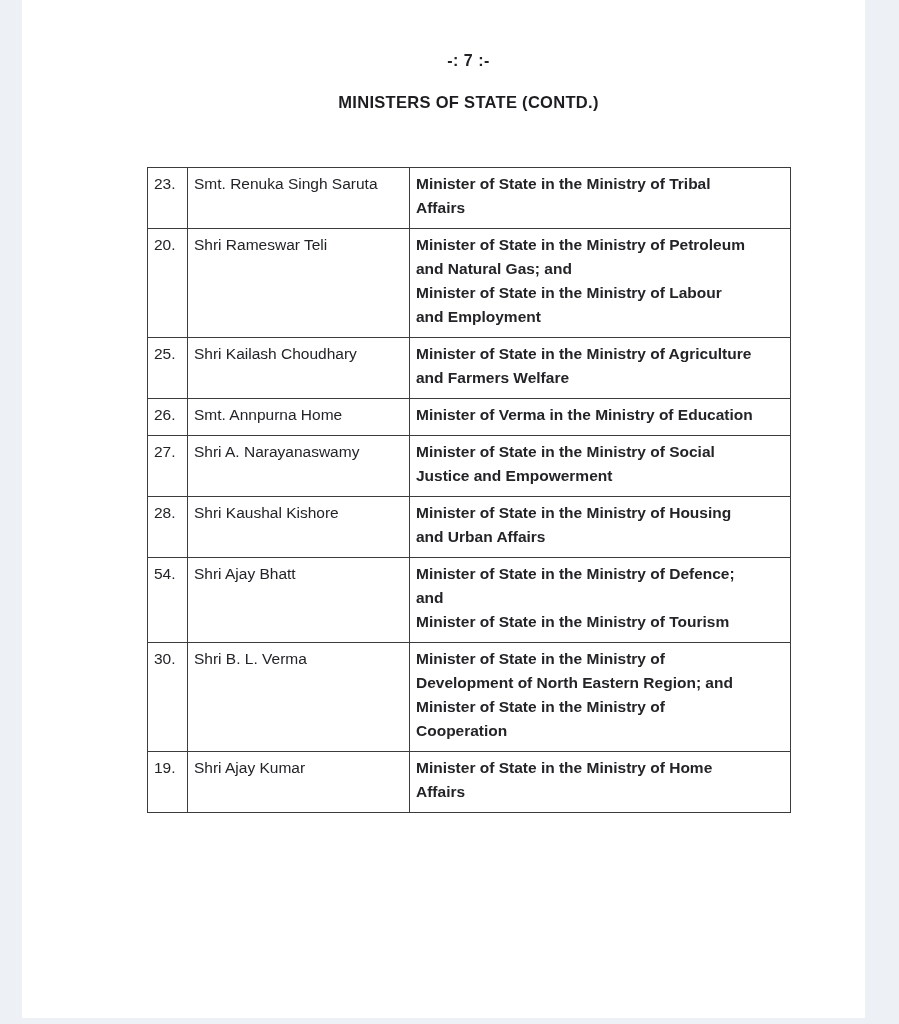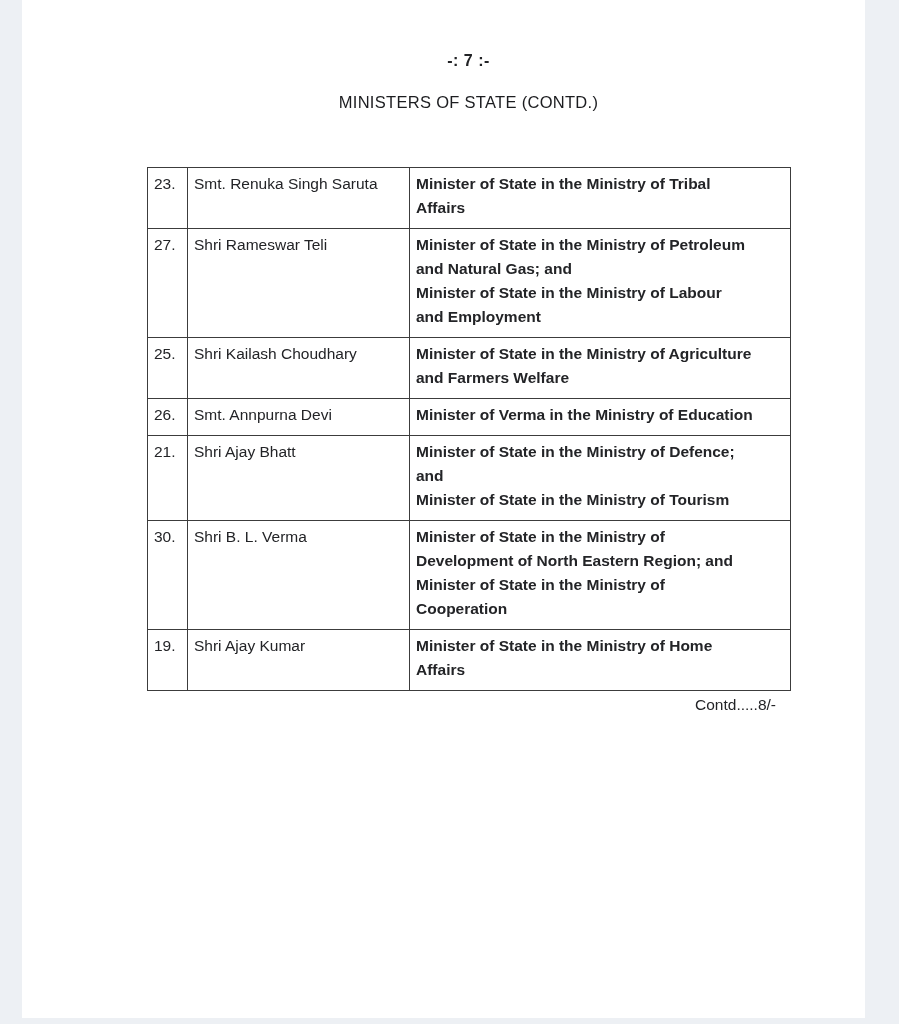--- a/index.html
+++ b/index.html
@@ -32,21 +32,21 @@
     text-align: center;
     font-size: 16px;
     font-weight: bold;
     color: #222326;
     letter-spacing: 0.5px;
   }
   .section-title {
     margin-top: 23px;
     text-align: center;
     font-size: 16.5px;
-    font-weight: normal;
+    font-weight: bold;
     color: #1c1d20;
     letter-spacing: 0.3px;
   }
   table.ministers {
     margin-top: 55px;
     width: 643px;
     border-collapse: collapse;
     table-layout: fixed;
   }
   table.ministers td {
@@ -88,45 +88,57 @@
         </colgroup>
         <tbody id="ministers-tbody">
   <tr>
     <td class="serial-cell">23.</td>
     <td class="name-cell">Smt. Renuka Singh Saruta</td>
     <td class="position-cell">Minister of State in the Ministry of Tribal
 Affairs</td>
   </tr>
 
   <tr>
-    <td class="serial-cell">27.</td>
+    <td class="serial-cell">20.</td>
     <td class="name-cell">Shri Rameswar Teli</td>
     <td class="position-cell">Minister of State in the Ministry of Petroleum
 and Natural Gas; and
 Minister of State in the Ministry of Labour
 and Employment</td>
   </tr>
 
   <tr>
     <td class="serial-cell">25.</td>
     <td class="name-cell">Shri Kailash Choudhary</td>
     <td class="position-cell">Minister of State in the Ministry of Agriculture
 and Farmers Welfare</td>
   </tr>
 
   <tr>
     <td class="serial-cell">26.</td>
-    <td class="name-cell">Smt. Annpurna Devi</td>
+    <td class="name-cell">Smt. Annpurna Home</td>
     <td class="position-cell">Minister of Verma in the Ministry of Education</td>
   </tr>
 
-
+  <tr>
+    <td class="serial-cell">27.</td>
+    <td class="name-cell">Shri A. Narayanaswamy</td>
+    <td class="position-cell">Minister of State in the Ministry of Social
+Justice and Empowerment</td>
+  </tr>
 
   <tr>
-    <td class="serial-cell">21.</td>
+    <td class="serial-cell">28.</td>
+    <td class="name-cell">Shri Kaushal Kishore</td>
+    <td class="position-cell">Minister of State in the Ministry of Housing
+and Urban Affairs</td>
+  </tr>
+
+  <tr>
+    <td class="serial-cell">54.</td>
     <td class="name-cell">Shri Ajay Bhatt</td>
     <td class="position-cell">Minister of State in the Ministry of Defence;
 and
 Minister of State in the Ministry of Tourism</td>
   </tr>
 
   <tr>
     <td class="serial-cell">30.</td>
     <td class="name-cell">Shri B. L. Verma</td>
     <td class="position-cell">Minister of State in the Ministry of
@@ -138,17 +150,16 @@
   <tr>
     <td class="serial-cell">19.</td>
     <td class="name-cell">Shri Ajay Kumar</td>
     <td class="position-cell">Minister of State in the Ministry of Home
 Affairs</td>
   </tr>
 
 </tbody>
       </table>
 
-      <div class="continuation">Contd.....8/-</div>
 
     </div>
   </div>
 </div>
 
 </body></html>

